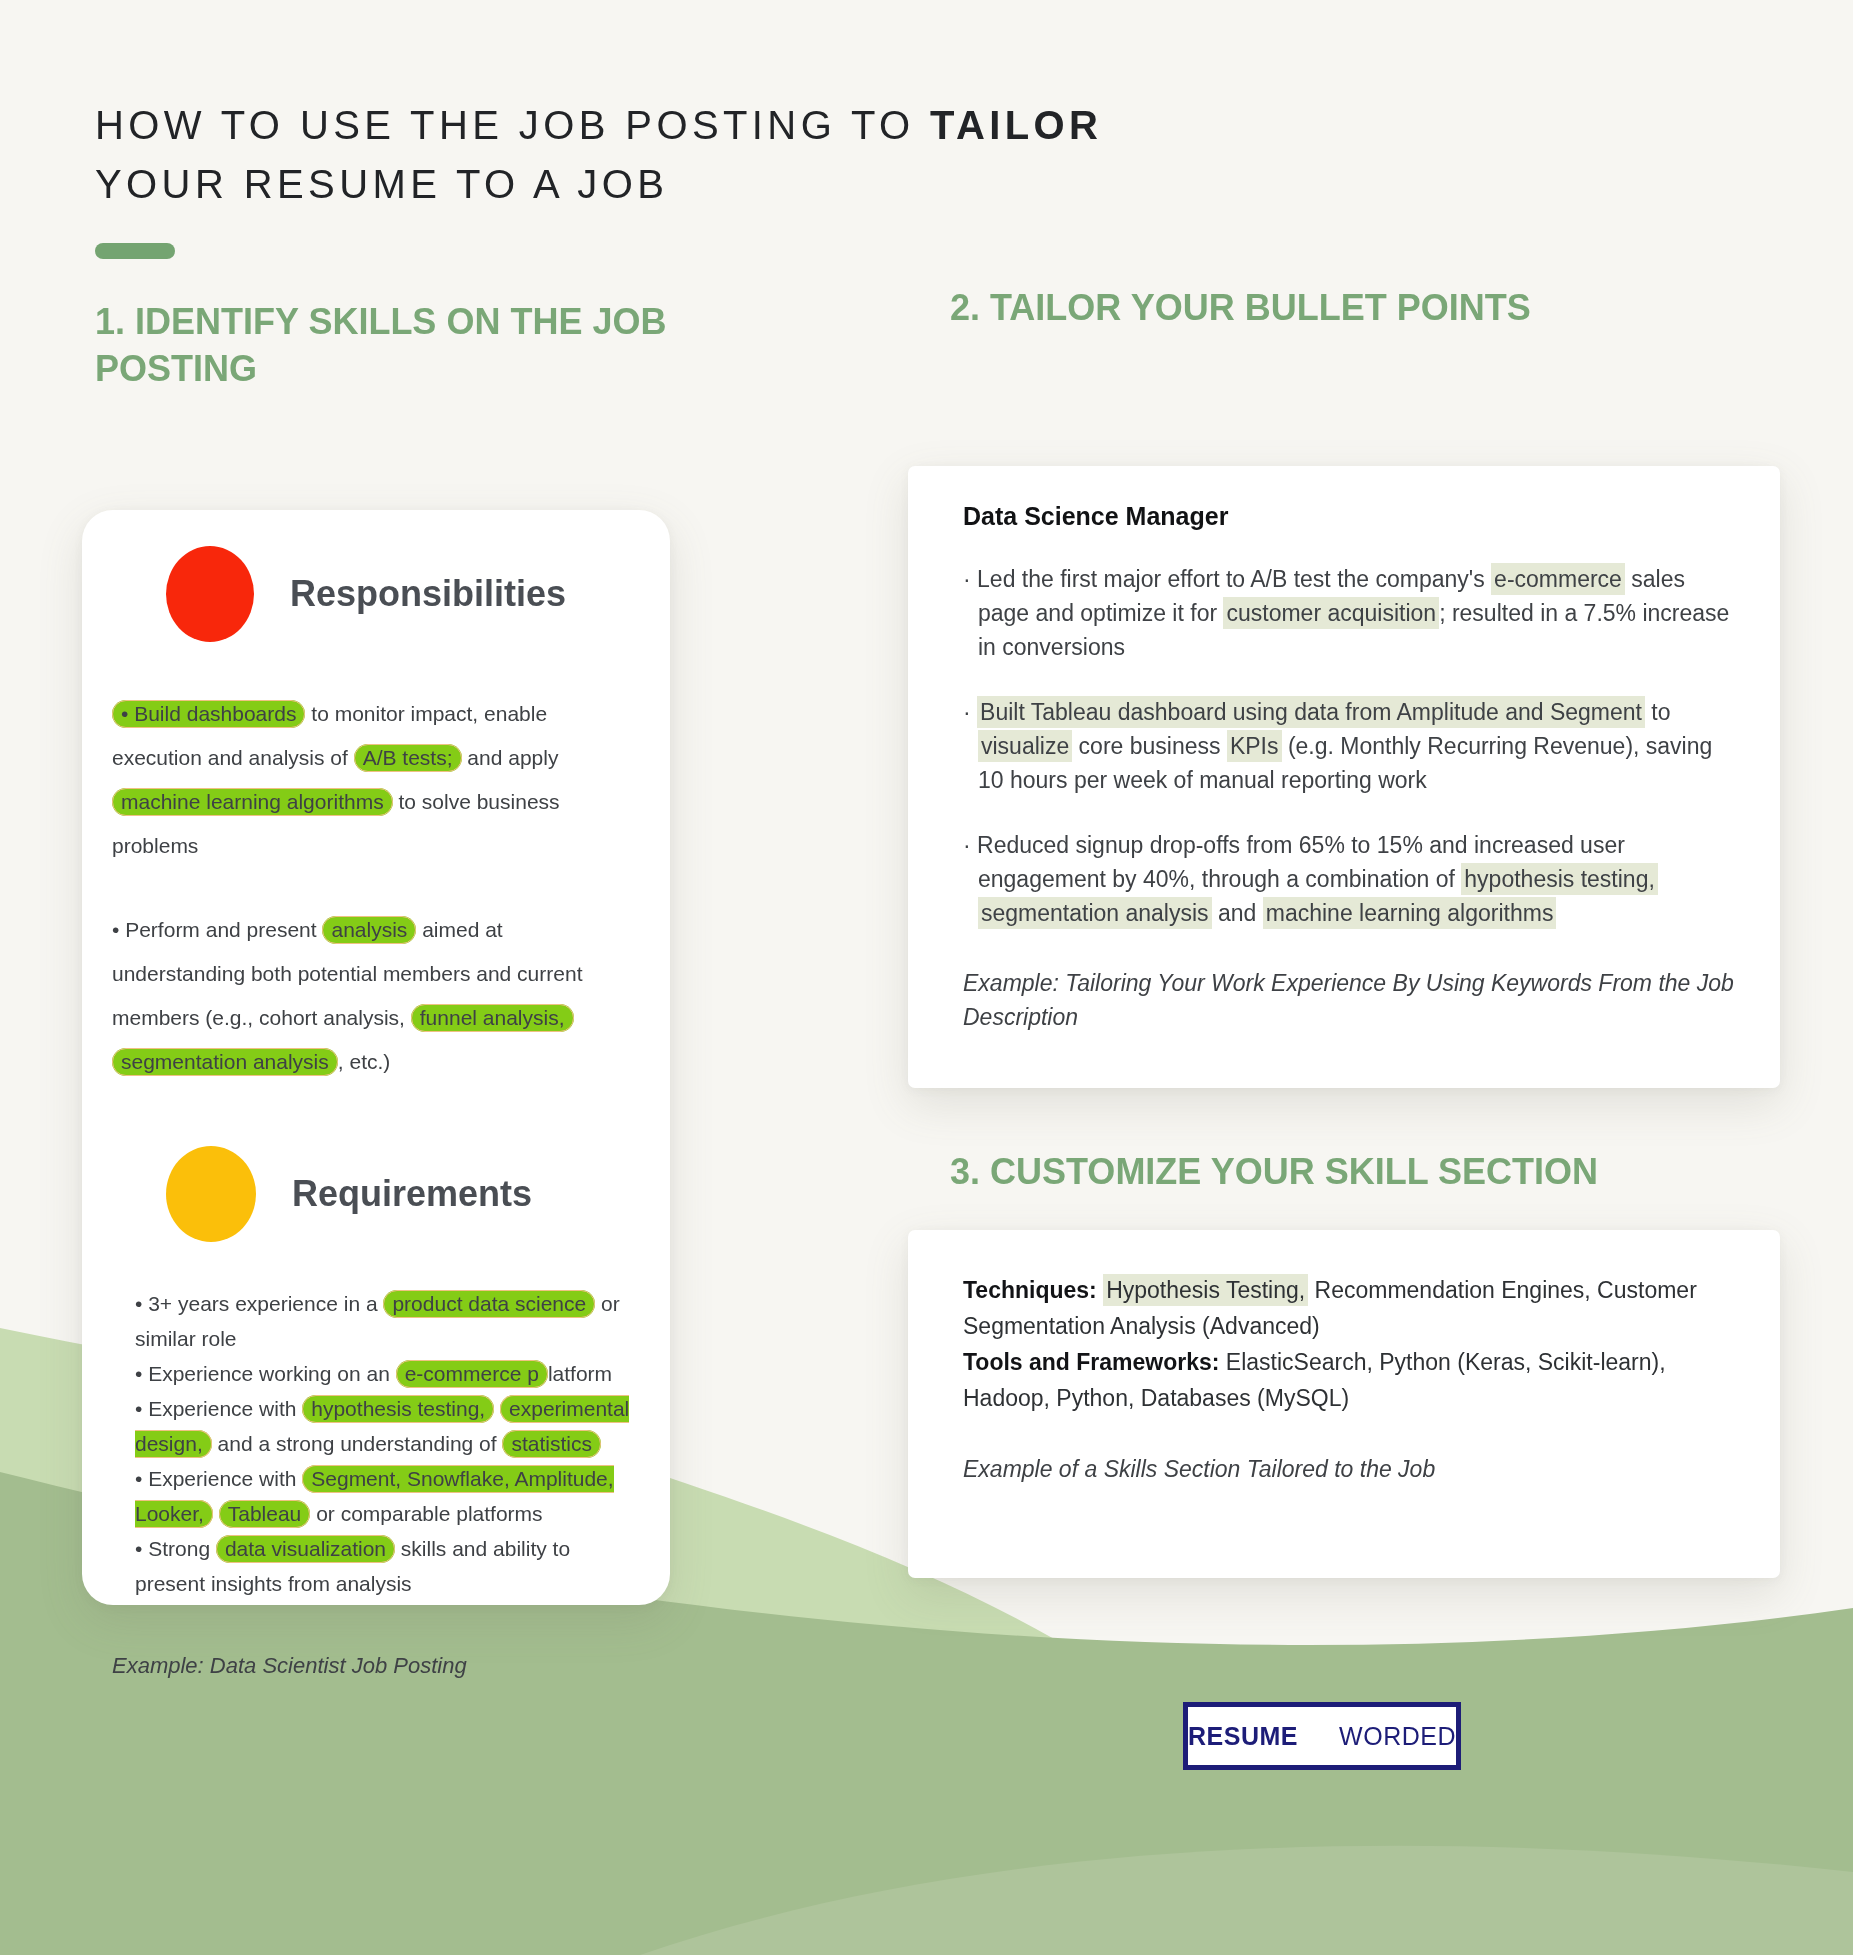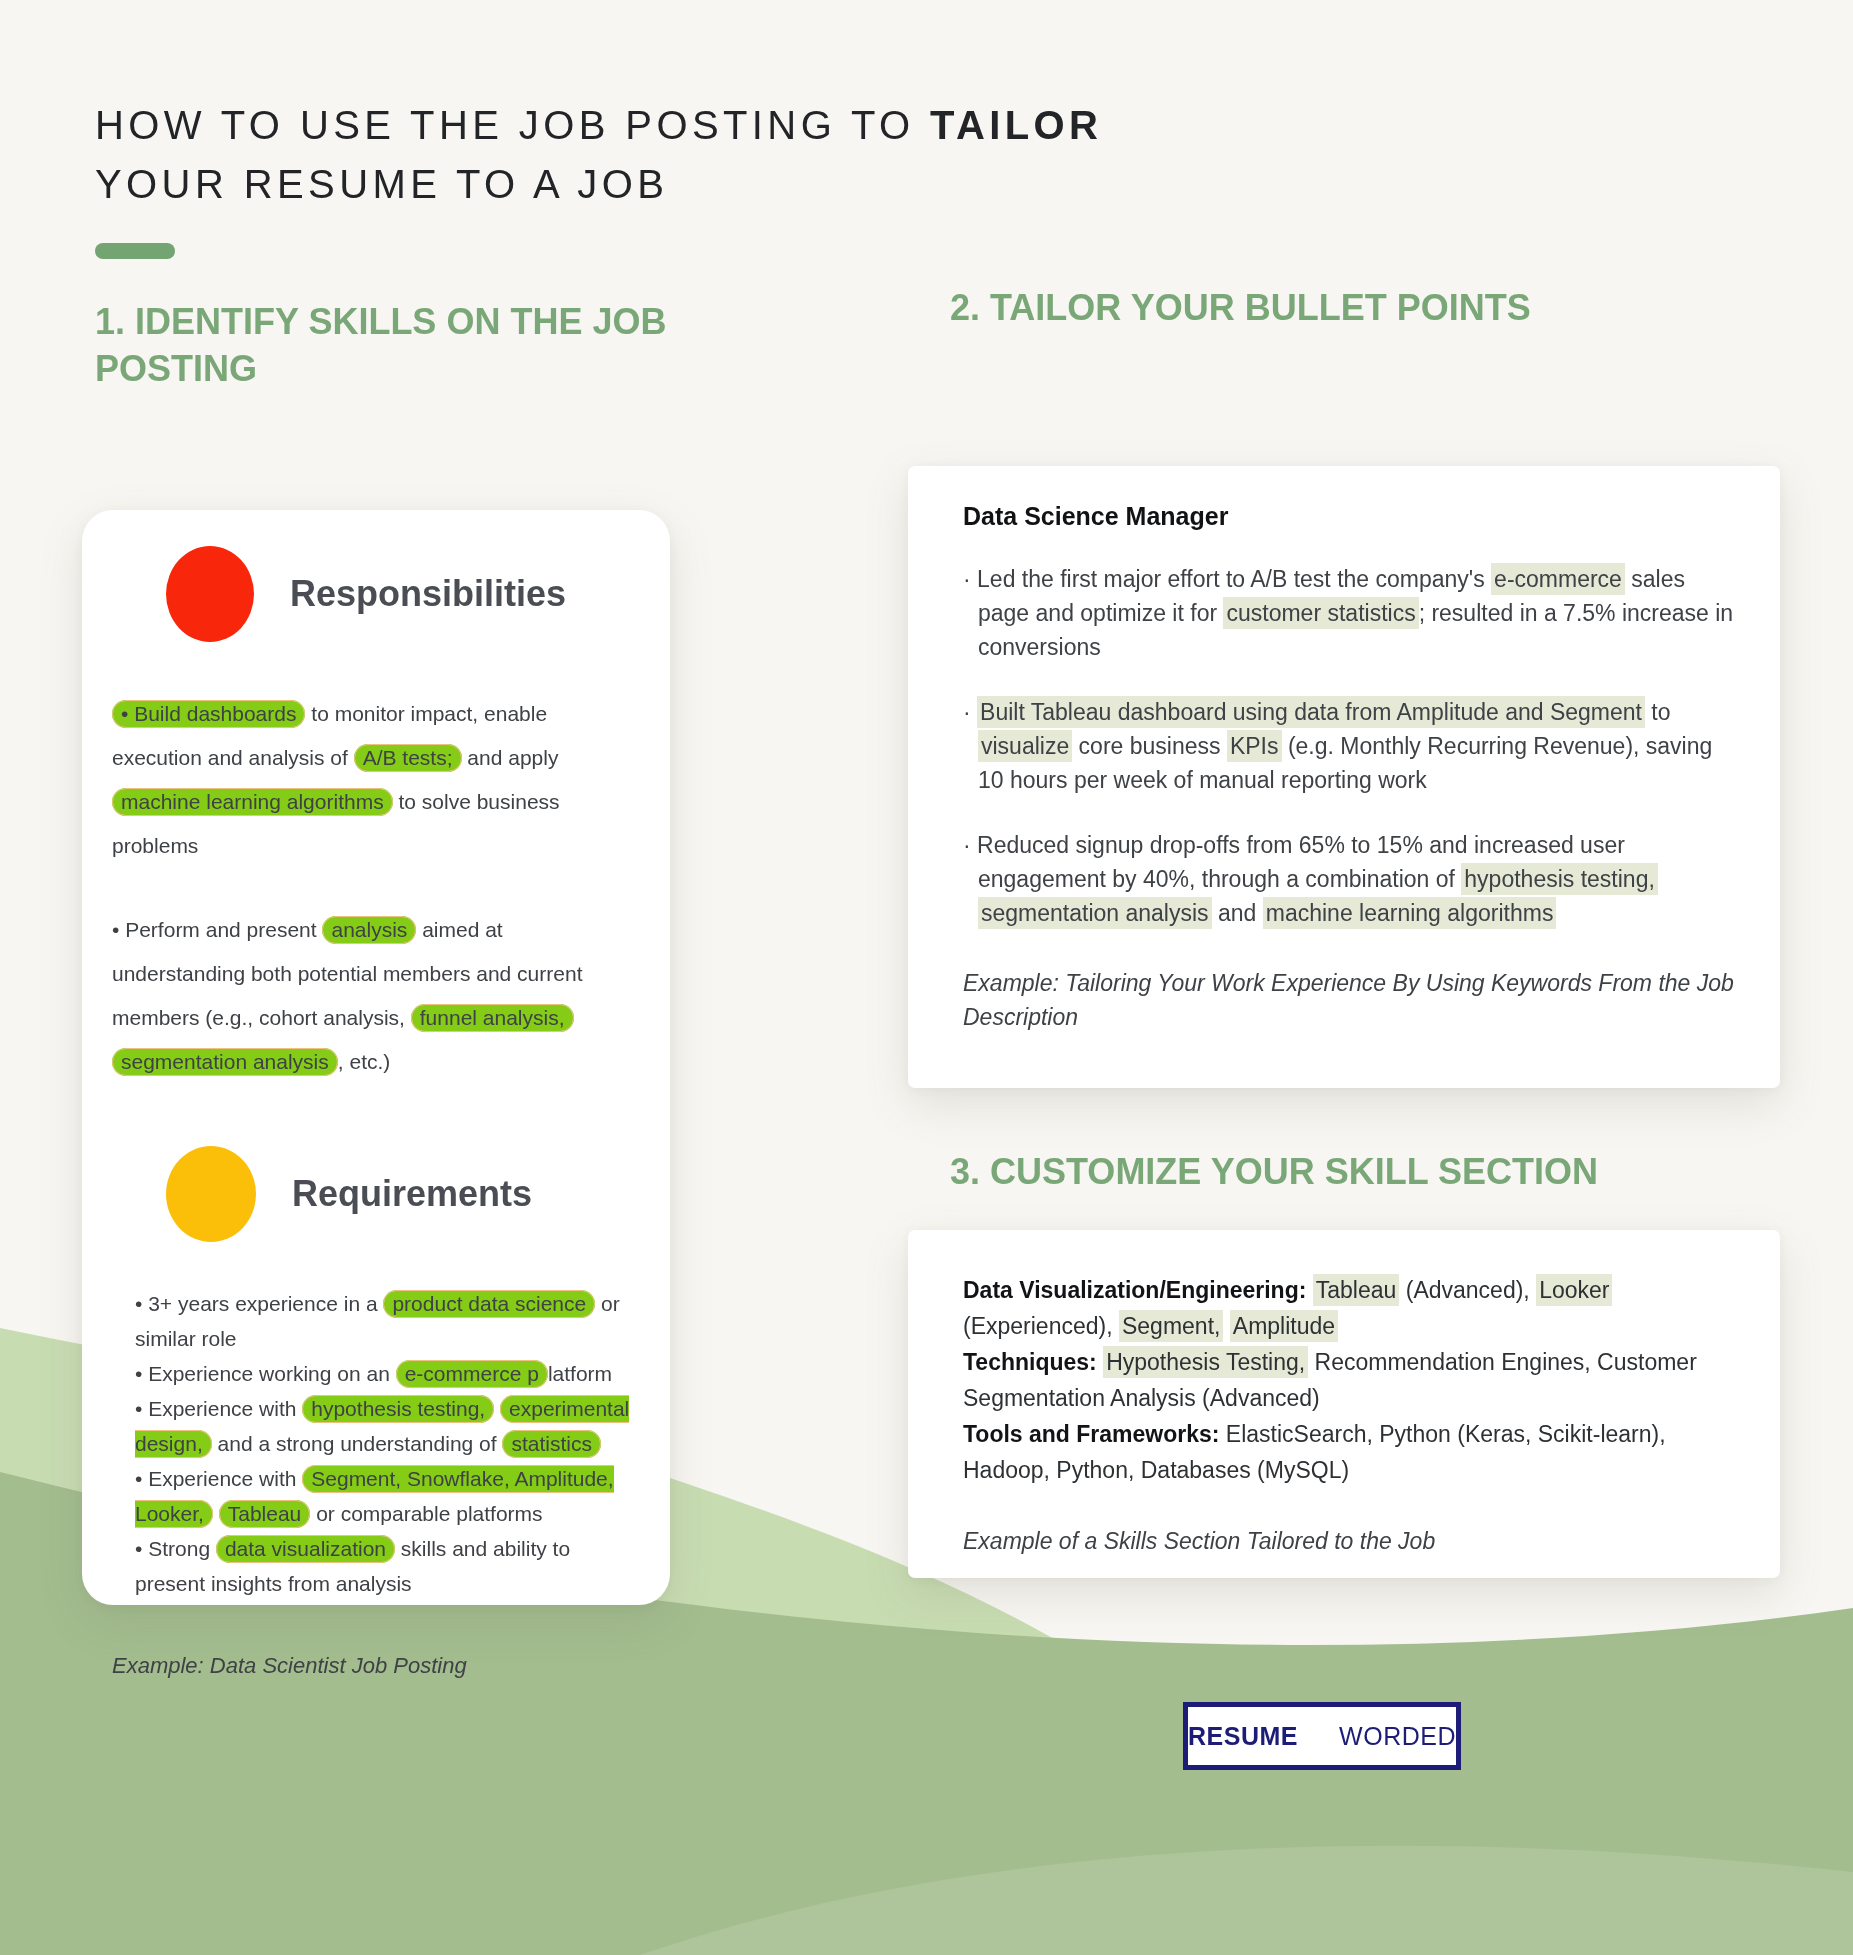--- a/index.html
+++ b/index.html
@@ -138,30 +138,29 @@
         <p class="req-item">• Experience with <span class="hl-pill">Segment, Snowflake, Amplitude, Looker,</span> <span class="hl-pill">Tableau</span> or comparable platforms</p>
         <p class="req-item">• Strong <span class="hl-pill">data visualization</span> skills and ability to present insights from analysis</p>
       </div>
       <p class="c1-example">Example: Data Scientist Job Posting</p>
     </div>
   </div>
 
   <div class="card card-2">
     <div class="card-2-content">
       <h3 class="job-title">Data Science Manager</h3>
-      <p class="c2-bullet">· Led the first major effort to A/B test the company's <span class="hl-green">e-commerce</span> sales page and optimize it for <span class="hl-green">customer statistics</span>; resulted in a 7.5% increase in conversions</p>
+      <p class="c2-bullet">· Led the first major effort to A/B test the company's <span class="hl-green">e-commerce</span> sales page and optimize it for <span class="hl-green">customer acquisition</span>; resulted in a 7.5% increase in conversions</p>
       <p class="c2-bullet">· <span class="hl-green">Built Tableau dashboard using data from Amplitude and Segment</span> to <span class="hl-green">visualize</span> core business <span class="hl-green">KPIs</span> (e.g. Monthly Recurring Revenue), saving 10 hours per week of manual reporting work</p>
       <p class="c2-bullet">· Reduced signup drop-offs from 65% to 15% and increased user engagement by 40%, through a combination of <span class="hl-green">hypothesis testing,</span> <span class="hl-green">segmentation analysis</span> and <span class="hl-green">machine learning algorithms</span></p>
       <p class="c2-example">Example: Tailoring Your Work Experience By Using Keywords From the Job Description</p>
     </div>
   </div>
 
   <div class="card card-3">
     <div class="card-3-content">
-      <p class="c3-line"><span class="seg-bold">Data Visualization/Engineering:</span> <span class="hl-green">Tableau</span> (Advanced), <span class="hl-green">Looker</span> (Experienced), <span class="hl-green">Segment,</span> <span class="hl-green">Amplitude</span></p>
       <p class="c3-line"><span class="seg-bold">Techniques:</span> <span class="hl-green">Hypothesis Testing,</span> Recommendation Engines, Customer Segmentation Analysis (Advanced)</p>
       <p class="c3-line"><span class="seg-bold">Tools and Frameworks:</span> ElasticSearch, Python (Keras, Scikit-learn), Hadoop, Python, Databases (MySQL)</p>
       <p class="c3-example">Example of a Skills Section Tailored to the Job</p>
     </div>
   </div>
 
   <div class="logo-box">
     <span class="logo-bold">RESUME</span>
     <span class="logo-regular">WORDED</span>
   </div>

